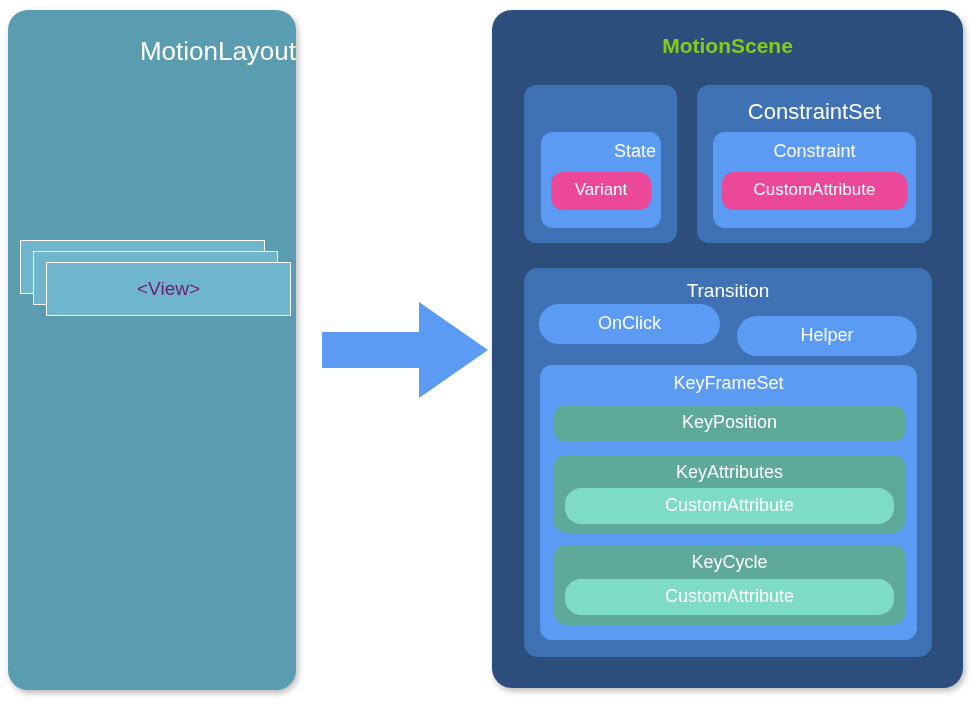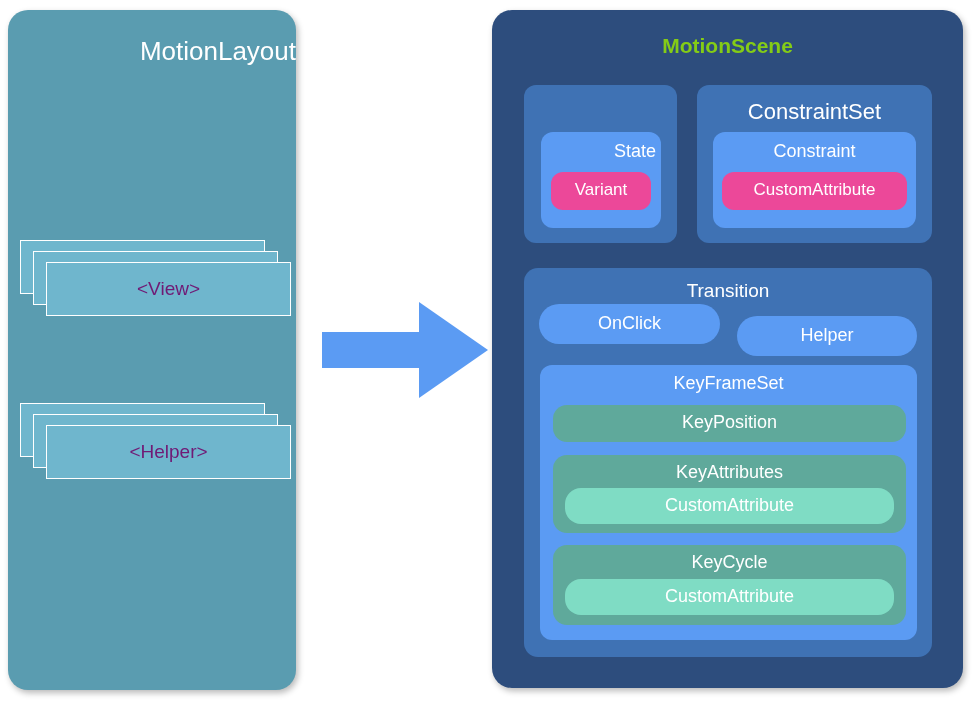--- a/index.html
+++ b/index.html
@@ -180,27 +180,20 @@
     <div class="panel-left-title">MotionLayout</div>
 
     <div class="stack stack-view">
       <div class="card back2"></div>
       <div class="card back1"></div>
       <div class="card front">
         <div class="card-label">&lt;View&gt;</div>
       </div>
     </div>
 
-    <div class="stack stack-helper">
-      <div class="card back2"></div>
-      <div class="card back1"></div>
-      <div class="card front">
-        <div class="card-label">&lt;Helper&gt;</div>
-      </div>
-    </div>
   </div>
 
   <div class="arrow">
     <svg width="166" height="96" viewBox="0 0 166 96" xmlns="http://www.w3.org/2000/svg">
       <polygon points="0,30 97,30 97,0 166,48 97,96 97,66 0,66" fill="#5b9bf3"></polygon>
     </svg>
   </div>
 
   <div class="panel-right">
     <div class="panel-right-title">MotionScene</div>

